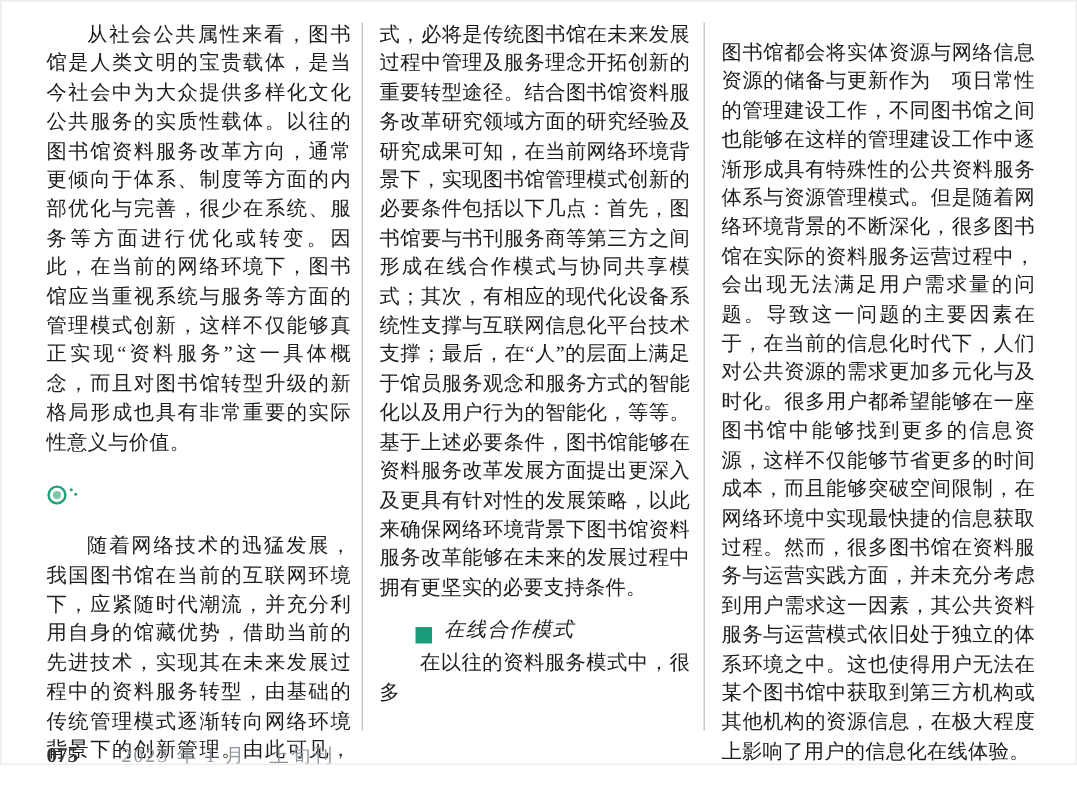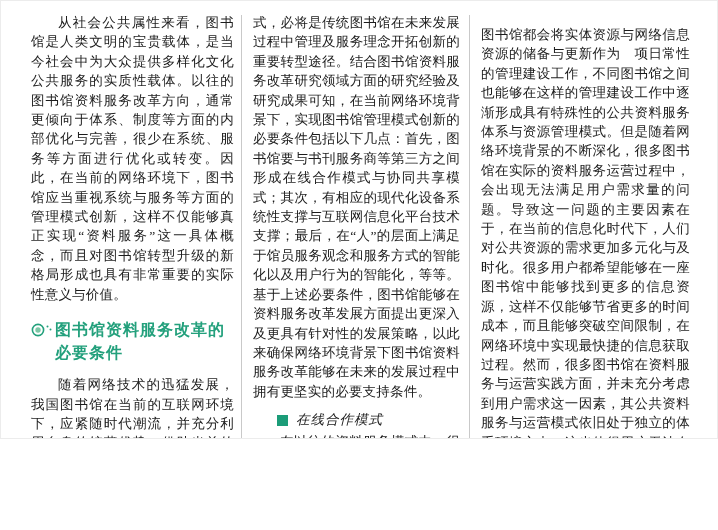--- a/index.html
+++ b/index.html
@@ -1,19 +1,19 @@
 <!DOCTYPE html>
 <html><head>
 <meta charset="utf-8">
 <style>
   html, body { margin: 0; padding: 0; background: #ffffff; }
   .page {
     position: relative;
     width: 718px;
-    height: 439px;
+    height: 510px;
     background: #ffffff;
     box-sizing: border-box;
     border: 1px solid #ececec;
     overflow: hidden;
     font-family: "Liberation Serif", "DejaVu Serif", serif;
     color: #1c1c1c;
   }
   .col {
     position: absolute;
     top: 12px;
@@ -51,21 +51,21 @@
     flex: 1;
     font-family: "Liberation Sans", "DejaVu Sans", sans-serif;
     font-weight: bold;
     font-size: 16px;
     line-height: 23px;
     color: #23a07c;
     letter-spacing: 1px;
   }
   .sub-heading {
     display: flex;
-    align-items: center;
+    align-items: flex-end;
     margin: 10px 0 3px 0;
     padding-left: 24px;
   }
   .sub-square {
     display: inline-block;
     width: 11px;
     height: 11px;
     background: #1b9c78;
     margin-right: 8px;
     flex: 0 0 11px;
@@ -106,21 +106,20 @@
     <p class="body-para indent">从社会公共属性来看，图书馆是人类文明的宝贵载体，是当今社会中为大众提供多样化文化公共服务的实质性载体。以往的图书馆资料服务改革方向，通常更倾向于体系、制度等方面的内部优化与完善，很少在系统、服务等方面进行优化或转变。因此，在当前的网络环境下，图书馆应当重视系统与服务等方面的管理模式创新，这样不仅能够真正实现“资料服务”这一具体概念，而且对图书馆转型升级的新格局形成也具有非常重要的实际性意义与价值。</p>
     <div class="section-heading">
       <span class="bullet">
         <svg width="22" height="16" viewBox="0 0 22 16">
           <circle cx="7" cy="8" r="5.6" fill="none" stroke="#23a07c" stroke-width="1.6"></circle>
           <circle cx="7" cy="8" r="2.7" fill="#7cc7a6"></circle>
           <circle cx="16.5" cy="4.5" r="1" fill="#23a07c"></circle>
           <circle cx="19.5" cy="7.5" r="1" fill="#23a07c"></circle>
         </svg>
       </span>
-      <span class="heading-text">图书馆资料服务改革的必要条件</span>
     </div>
     <p class="body-para indent">随着网络技术的迅猛发展，我国图书馆在当前的互联网环境下，应紧随时代潮流，并充分利用自身的馆藏优势，借助当前的先进技术，实现其在未来发展过程中的资料服务转型，由基础的传统管理模式逐渐转向网络环境背景下的创新管理。由此可见，打造图书馆资料服务创新管理模</p>
   </div>
 
   <div class="divider divider1"></div>
 
   <div class="col col2">
     <p class="body-para">式，必将是传统图书馆在未来发展过程中管理及服务理念开拓创新的重要转型途径。结合图书馆资料服务改革研究领域方面的研究经验及研究成果可知，在当前网络环境背景下，实现图书馆管理模式创新的必要条件包括以下几点：首先，图书馆要与书刊服务商等第三方之间形成在线合作模式与协同共享模式；其次，有相应的现代化设备系统性支撑与互联网信息化平台技术支撑；最后，在“人”的层面上满足于馆员服务观念和服务方式的智能化以及用户行为的智能化，等等。基于上述必要条件，图书馆能够在资料服务改革发展方面提出更深入及更具有针对性的发展策略，以此来确保网络环境背景下图书馆资料服务改革能够在未来的发展过程中拥有更坚实的必要支持条件。</p>
     <div class="sub-heading">
       <span class="sub-square"></span>

